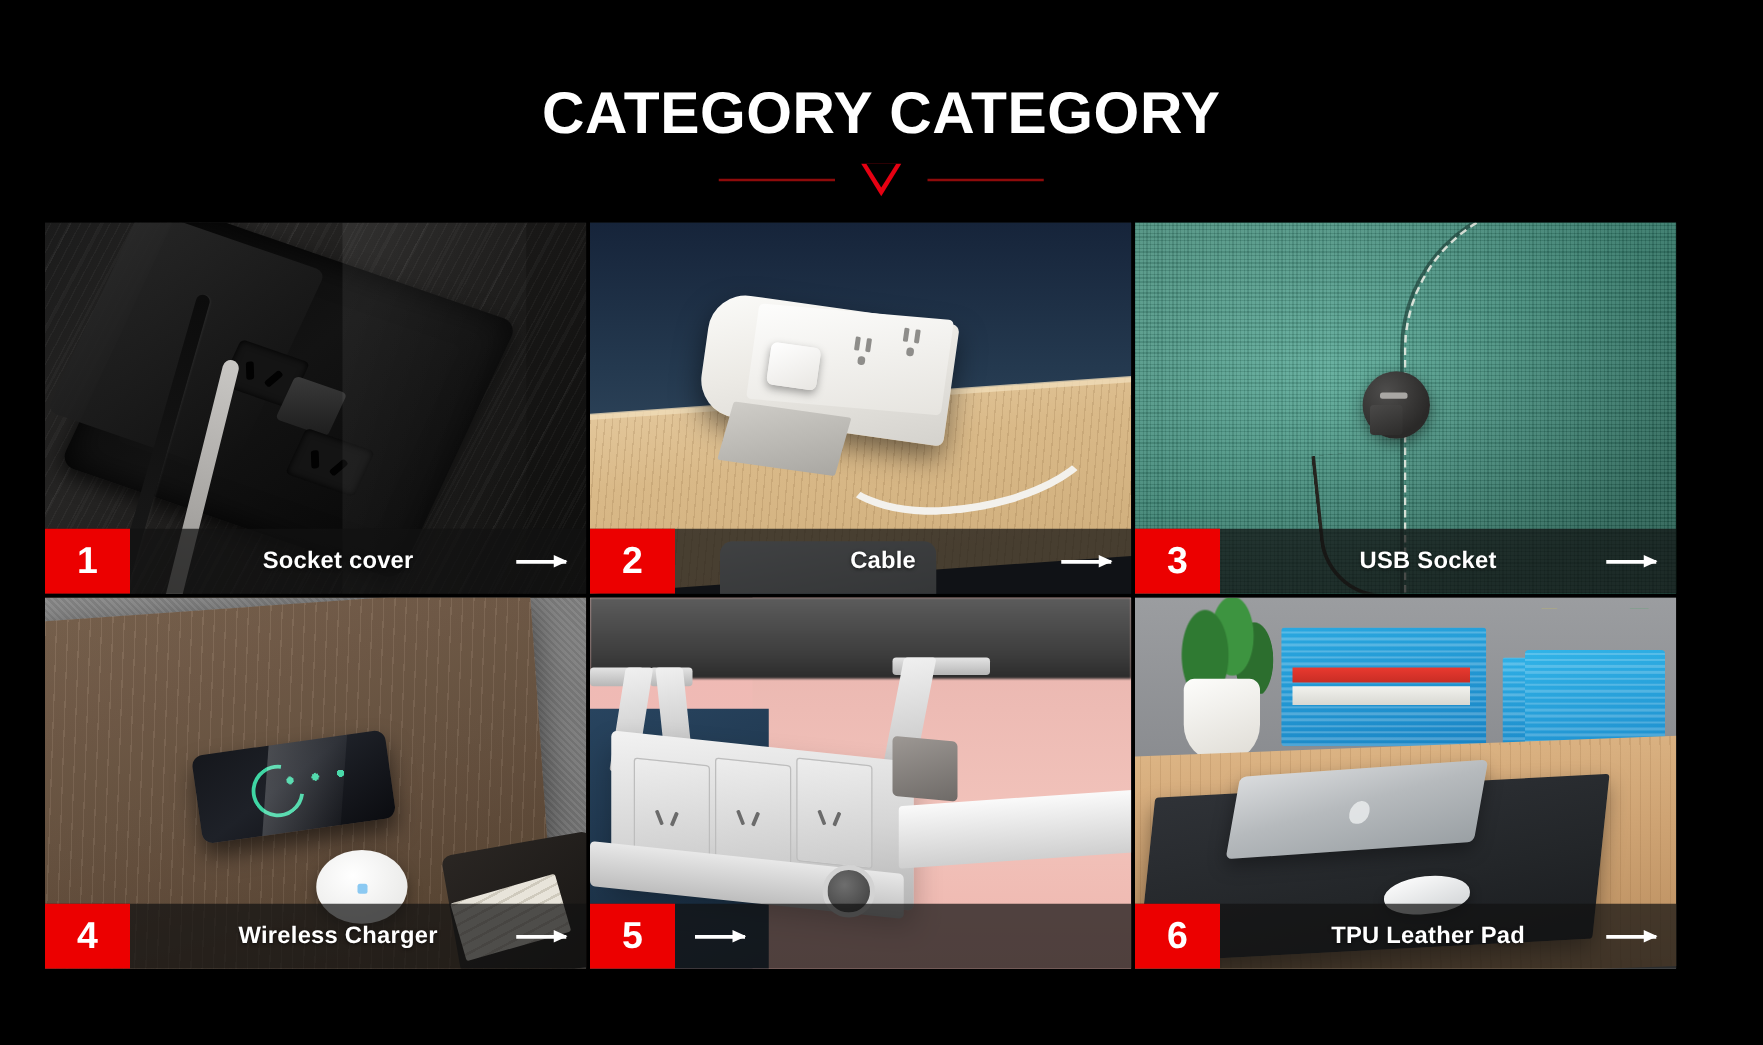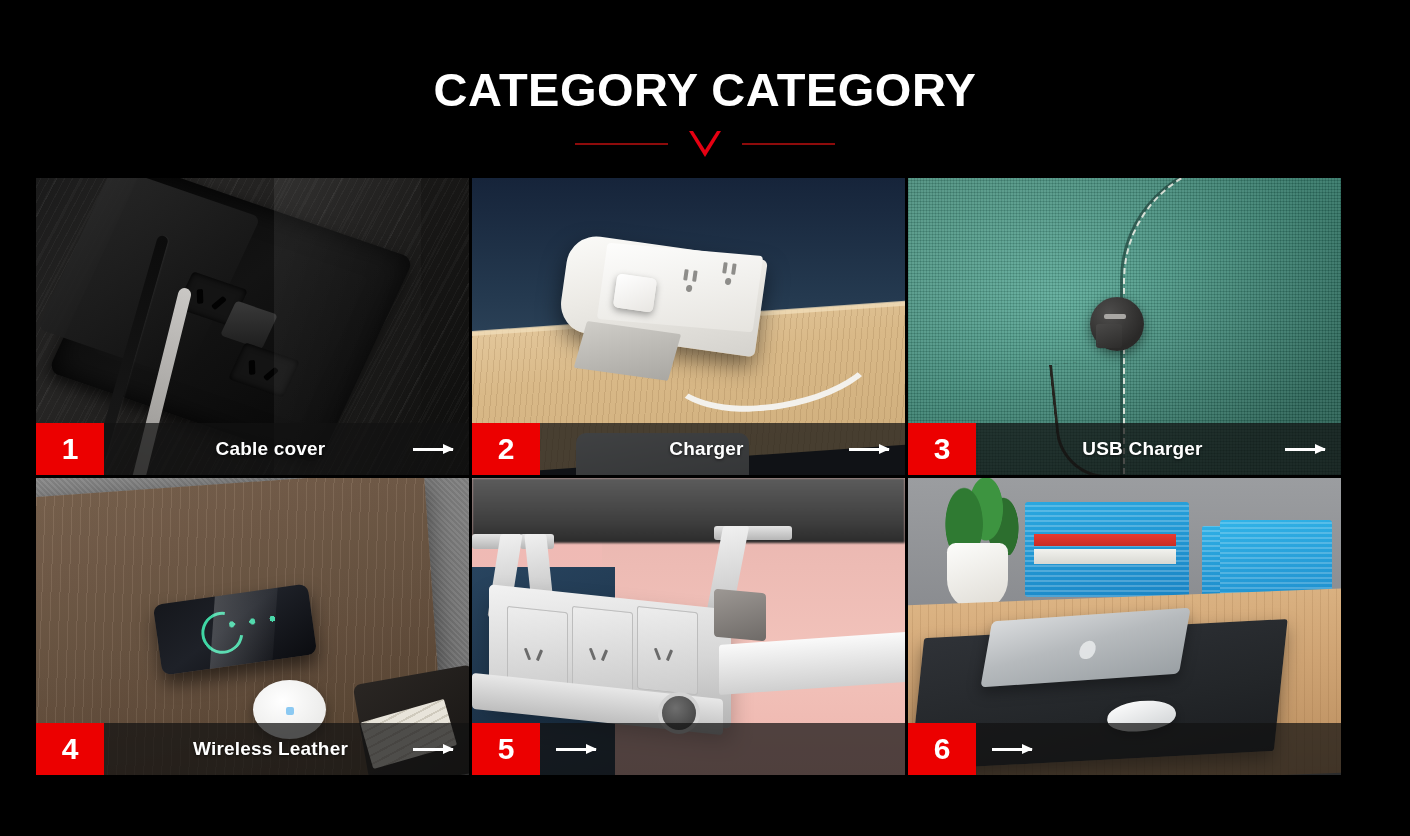--- a/index.html
+++ b/index.html
@@ -687,21 +687,21 @@
         <div class="socket s1"></div>
         <div class="usb-port"></div>
         <div class="socket s2"></div>
         <div class="cable-black"></div>
         <div class="cable-white"></div>
         <div class="glint"></div>
       </div>
       <div class="card-label">
         <div class="label-scrim"></div>
         <div class="label-number">1</div>
-        <div class="label-text">Cable cover</div>
+        <div class="label-text">Socket cover</div>
         <div class="label-arrow">
           <span class="arrow-glyph"></span>
         </div>
       </div>
     </div>
 
     <div class="card">
       <div class="card-photo p2">
         <div class="wall"></div>
         <div class="desk"></div>
@@ -720,41 +720,41 @@
             <span></span>
           </div>
         <div class="plug"></div>
         <div class="bracket"></div>
         <div class="cable2"></div>
         <div class="laptop-edge"></div>
       </div>
       <div class="card-label">
         <div class="label-scrim"></div>
         <div class="label-number">2</div>
-        <div class="label-text">Charger</div>
+        <div class="label-text">Cable</div>
         <div class="label-arrow">
           <span class="arrow-glyph"></span>
         </div>
       </div>
     </div>
 
     <div class="card">
       <div class="card-photo p3">
         <div class="fabric"></div>
         <div class="shade"></div>
         <div class="seam"></div>
         <div class="seam-stitch"></div>
         <div class="charger"></div>
         <div class="usb-plug"></div>
         <div class="charger-cable2"></div>
       </div>
       <div class="card-label">
         <div class="label-scrim"></div>
         <div class="label-number">3</div>
-        <div class="label-text">USB Charger</div>
+        <div class="label-text">USB Socket</div>
         <div class="label-arrow">
           <span class="arrow-glyph"></span>
         </div>
       </div>
     </div>
 
     <div class="card">
       <div class="card-photo p4">
         <div class="carpet"></div>
         <div class="table"></div>
@@ -764,21 +764,21 @@
           <div class="phone-dots"></div>
           <div class="phone-glare"></div>
         </div>
         <div class="pad"></div>
         <div class="wallet"></div>
         <div class="papers"></div>
       </div>
       <div class="card-label">
         <div class="label-scrim"></div>
         <div class="label-number">4</div>
-        <div class="label-text">Wireless Leather</div>
+        <div class="label-text">Wireless Charger</div>
         <div class="label-arrow">
           <span class="arrow-glyph"></span>
         </div>
       </div>
     </div>
 
     <div class="card">
       <div class="card-photo p5">
         <div class="bg-pink"></div>
         <div class="bg-navy"></div>
@@ -822,20 +822,21 @@
         <div class="desk6-grain"></div>
         <div class="pad6"></div>
         <div class="laptop">
             <div class="laptop-logo"></div>
           </div>
         <div class="mouse"></div>
       </div>
       <div class="card-label">
         <div class="label-scrim"></div>
         <div class="label-number">6</div>
+        <div class="label-text">TPU Leather Pad</div>
         <div class="label-arrow">
           <span class="arrow-glyph"></span>
         </div>
       </div>
     </div>
 
   </div>
 </div>
 
 </body></html>

